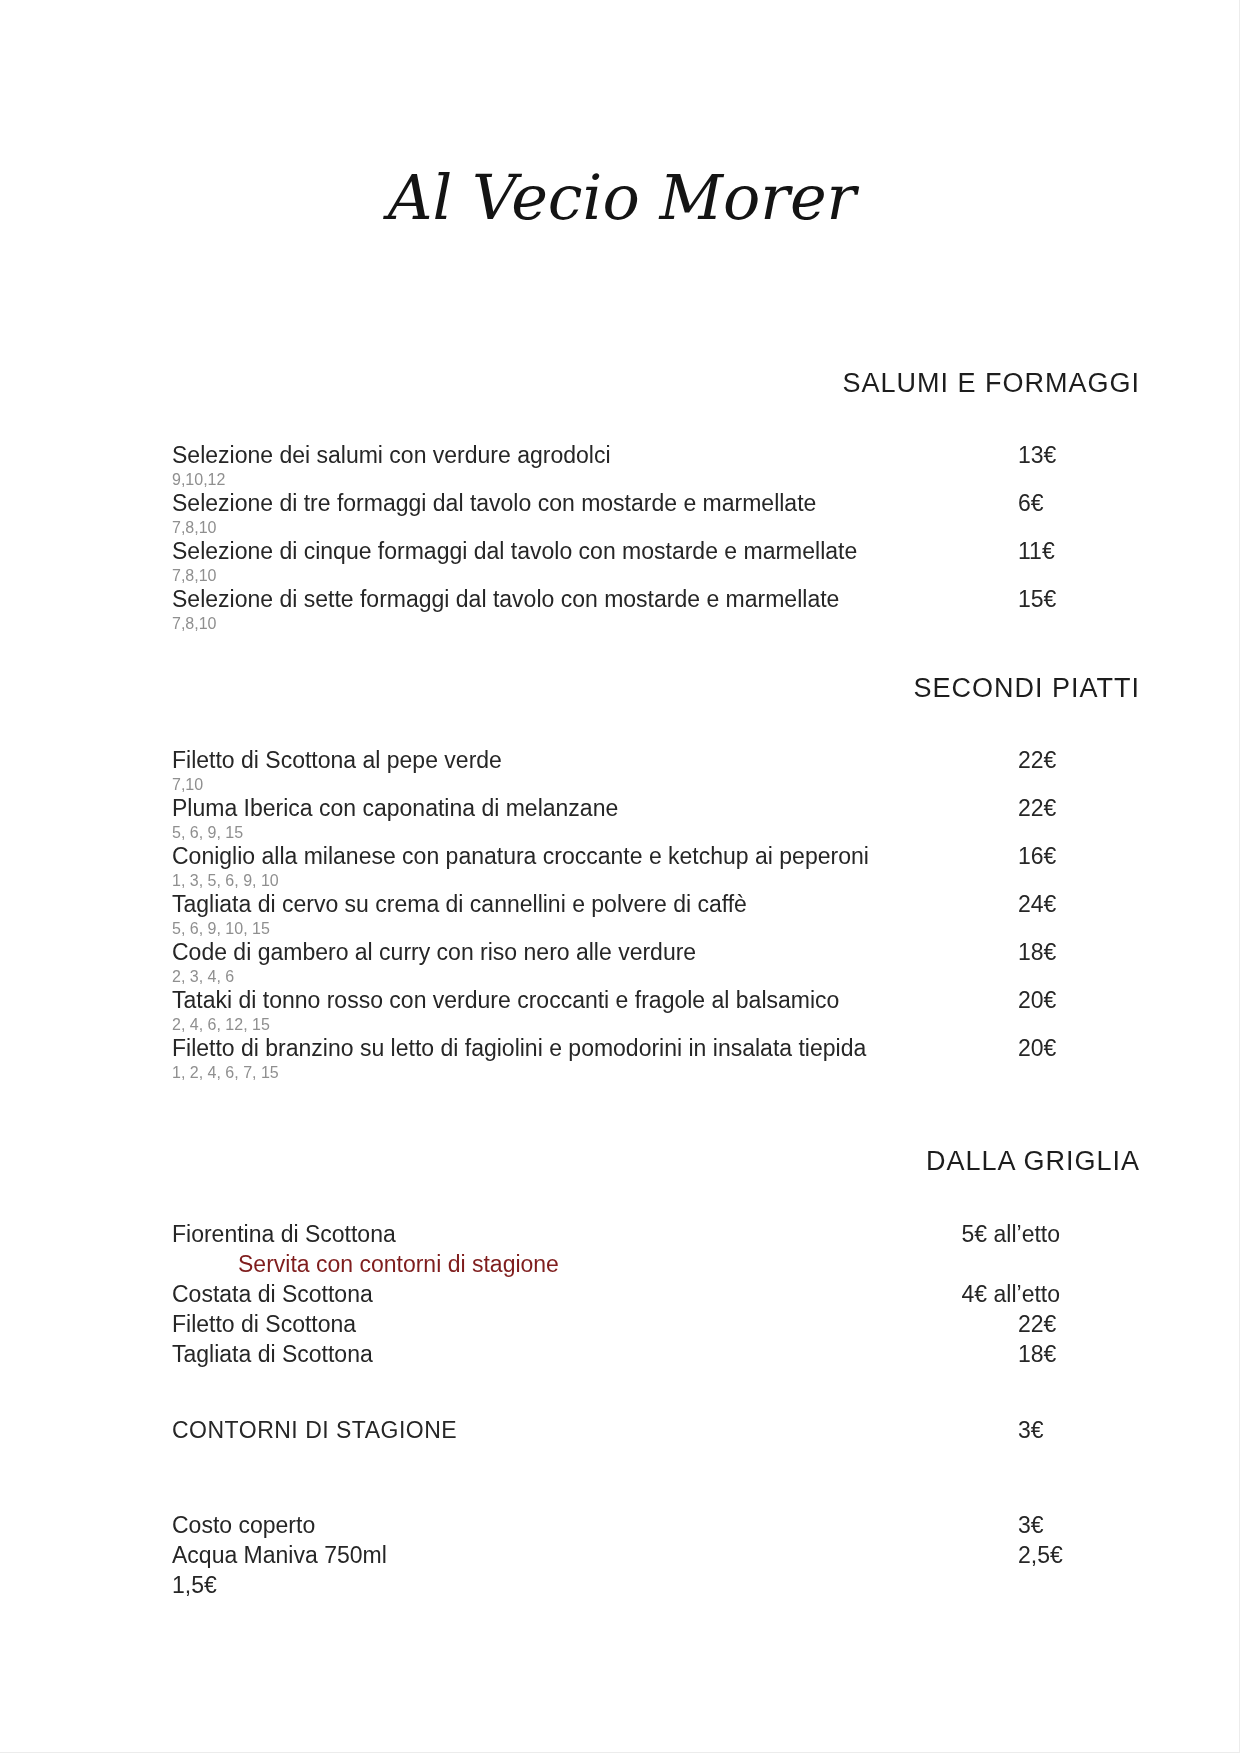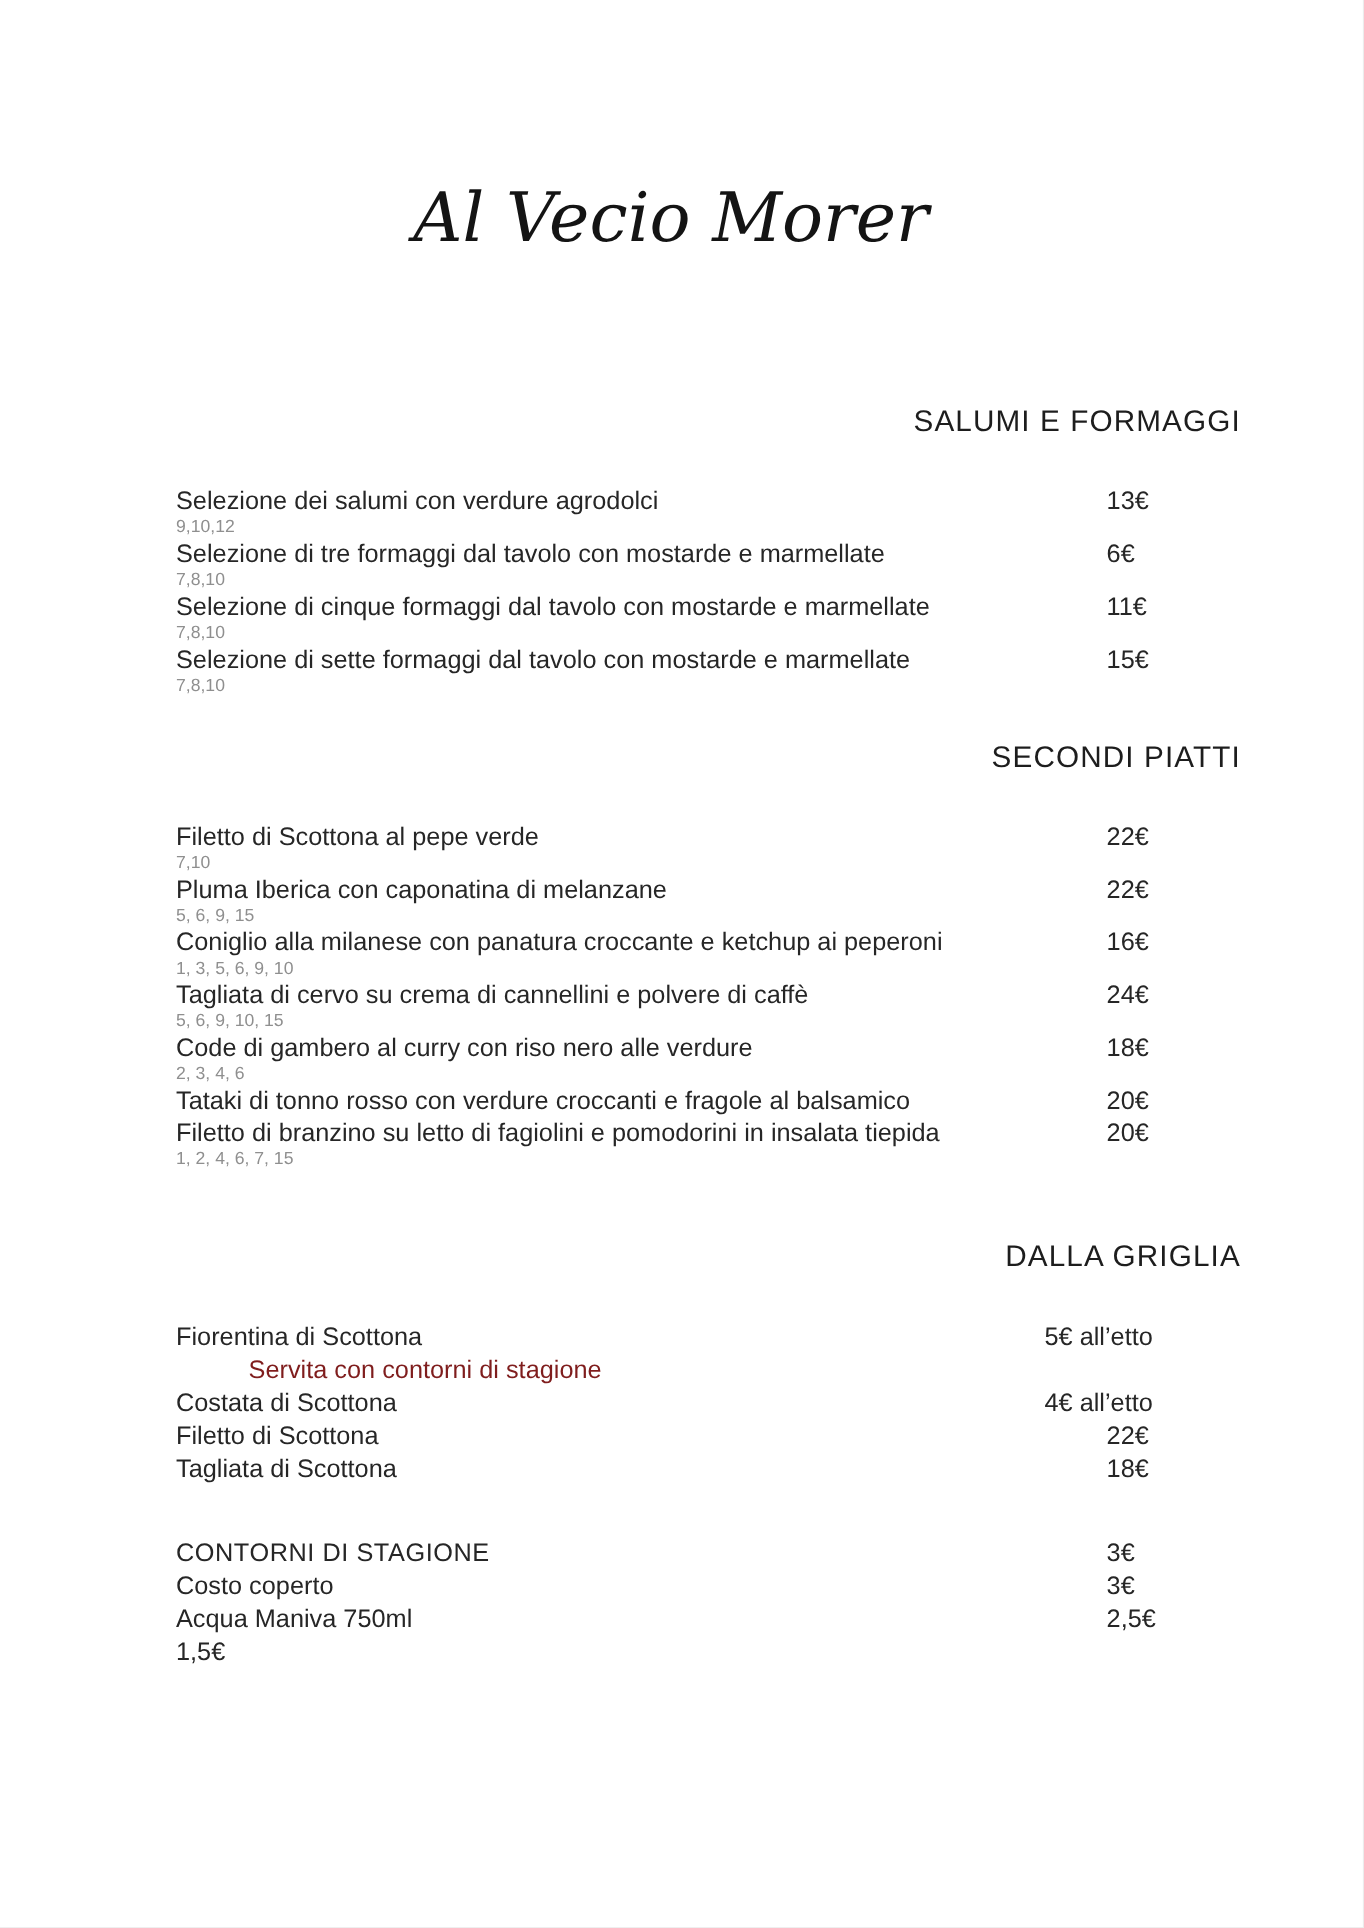--- a/index.html
+++ b/index.html
@@ -9,21 +9,21 @@
     background:#ffffff;
     overflow:hidden;
     font-family:"Liberation Sans", sans-serif;
     color:#2b2b2b;
     box-sizing:border-box;
     border-right:1px solid #ececec;
     border-bottom:1px solid #ececec;
   }
   .content {
     position:absolute;
-    left:160px; top:0;
+    left:172px; top:0;
     width:968px;
   }
   .logo {
     padding-top:158px;
     height:95px;
     text-align:center;
     transform:translateX(-34px);
     font-family:"DejaVu Serif", serif;
     font-style:italic;
     font-size:62px;
@@ -67,21 +67,21 @@
     color:#8f8f8f;
   }
   .grill .name, .grill .price, .grill .note { line-height:30px; }
   .note {
     margin-left:66px;
     font-size:23px;
     color:#7f1d1d;
   }
   .caps-row { margin-top:46px;align-items:flex-end; }
   .caps-row .name { letter-spacing:0.5px; }
-  .footer-block { }
+  .footer-block { margin-top:65px; }
   .footer-block .name, .footer-block .price { line-height:30px; }
 </style>
 </head>
 <body>
 
 <div class="page">
   <div class="content">
 
     <div class="logo">Al Vecio Morer</div>
 
@@ -155,20 +155,21 @@
               <div class="name">Code di gambero al curry con riso nero alle verdure</div>
               <div class="price">18€</div>
             </div>
             <div class="allergens">2, 3, 4, 6</div>
           </div>
           <div class="pair">
             <div class="row">
               <div class="name">Tataki di tonno rosso con verdure croccanti e fragole al balsamico</div>
               <div class="price">20€</div>
             </div>
+            <div class="allergens">2, 4, 6, 12, 15</div>
           </div>
           <div class="pair">
             <div class="row">
               <div class="name">Filetto di branzino su letto di fagiolini e pomodorini in insalata tiepida</div>
               <div class="price">20€</div>
             </div>
             <div class="allergens">1, 2, 4, 6, 7, 15</div>
           </div>
         </div>
     </section>

